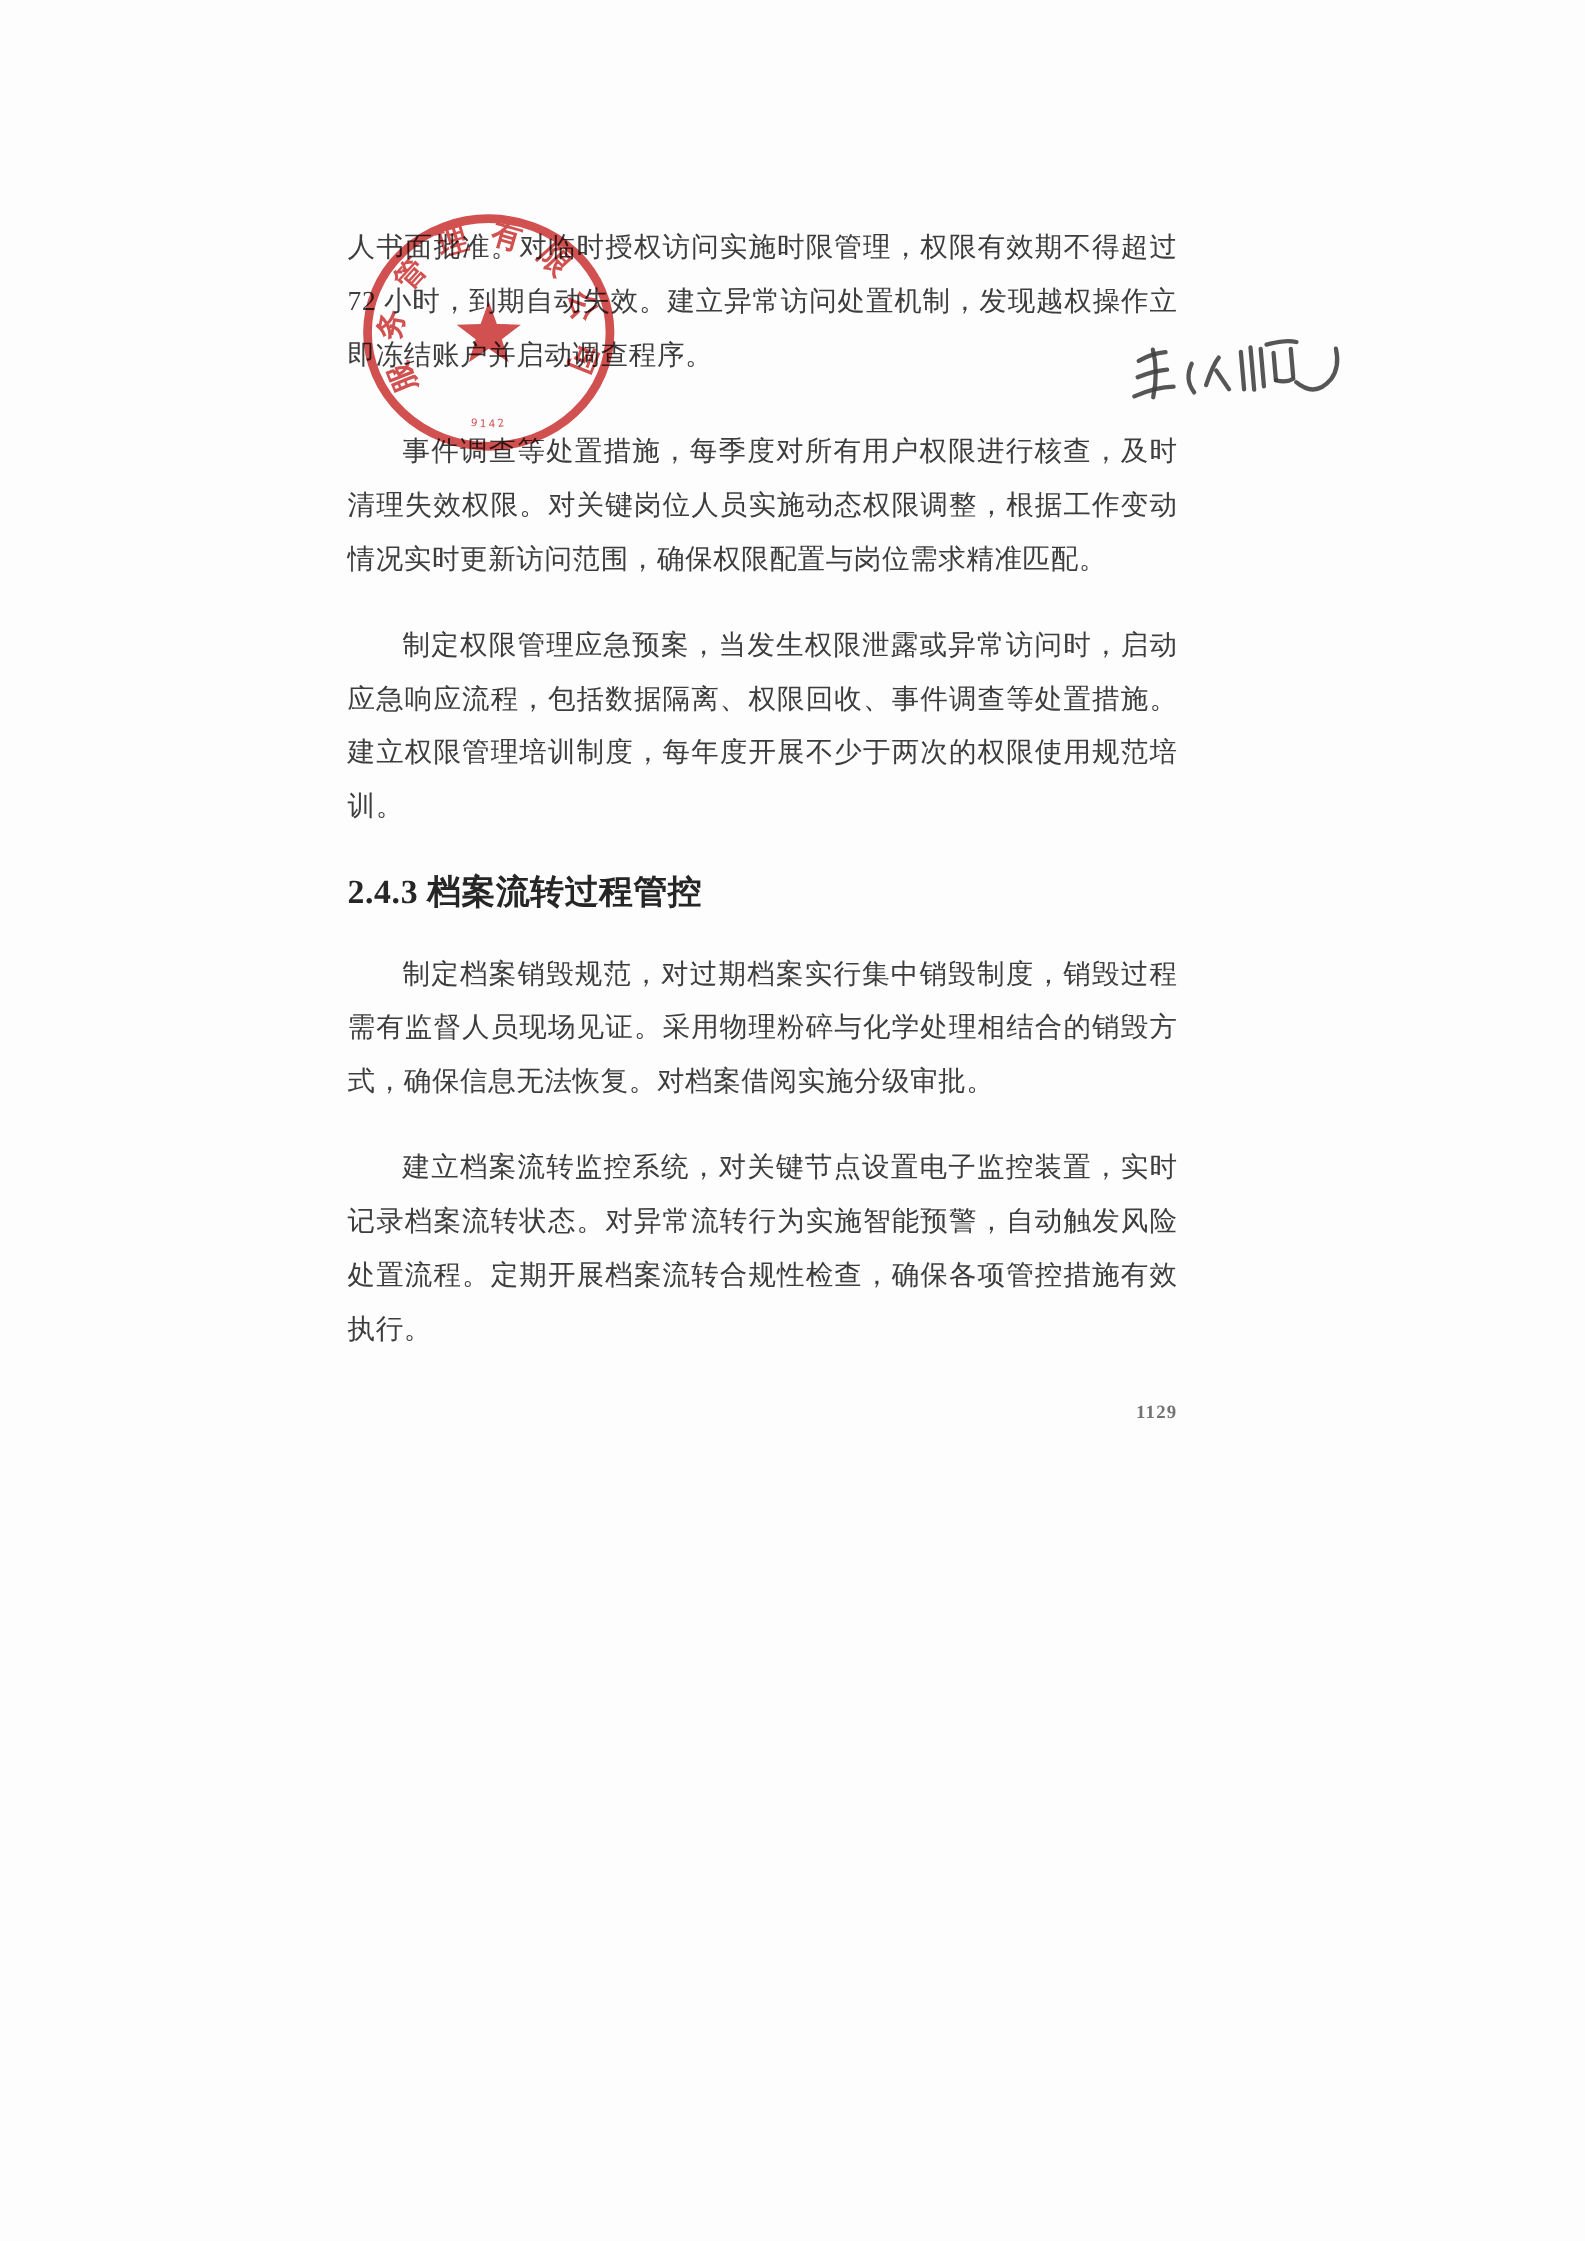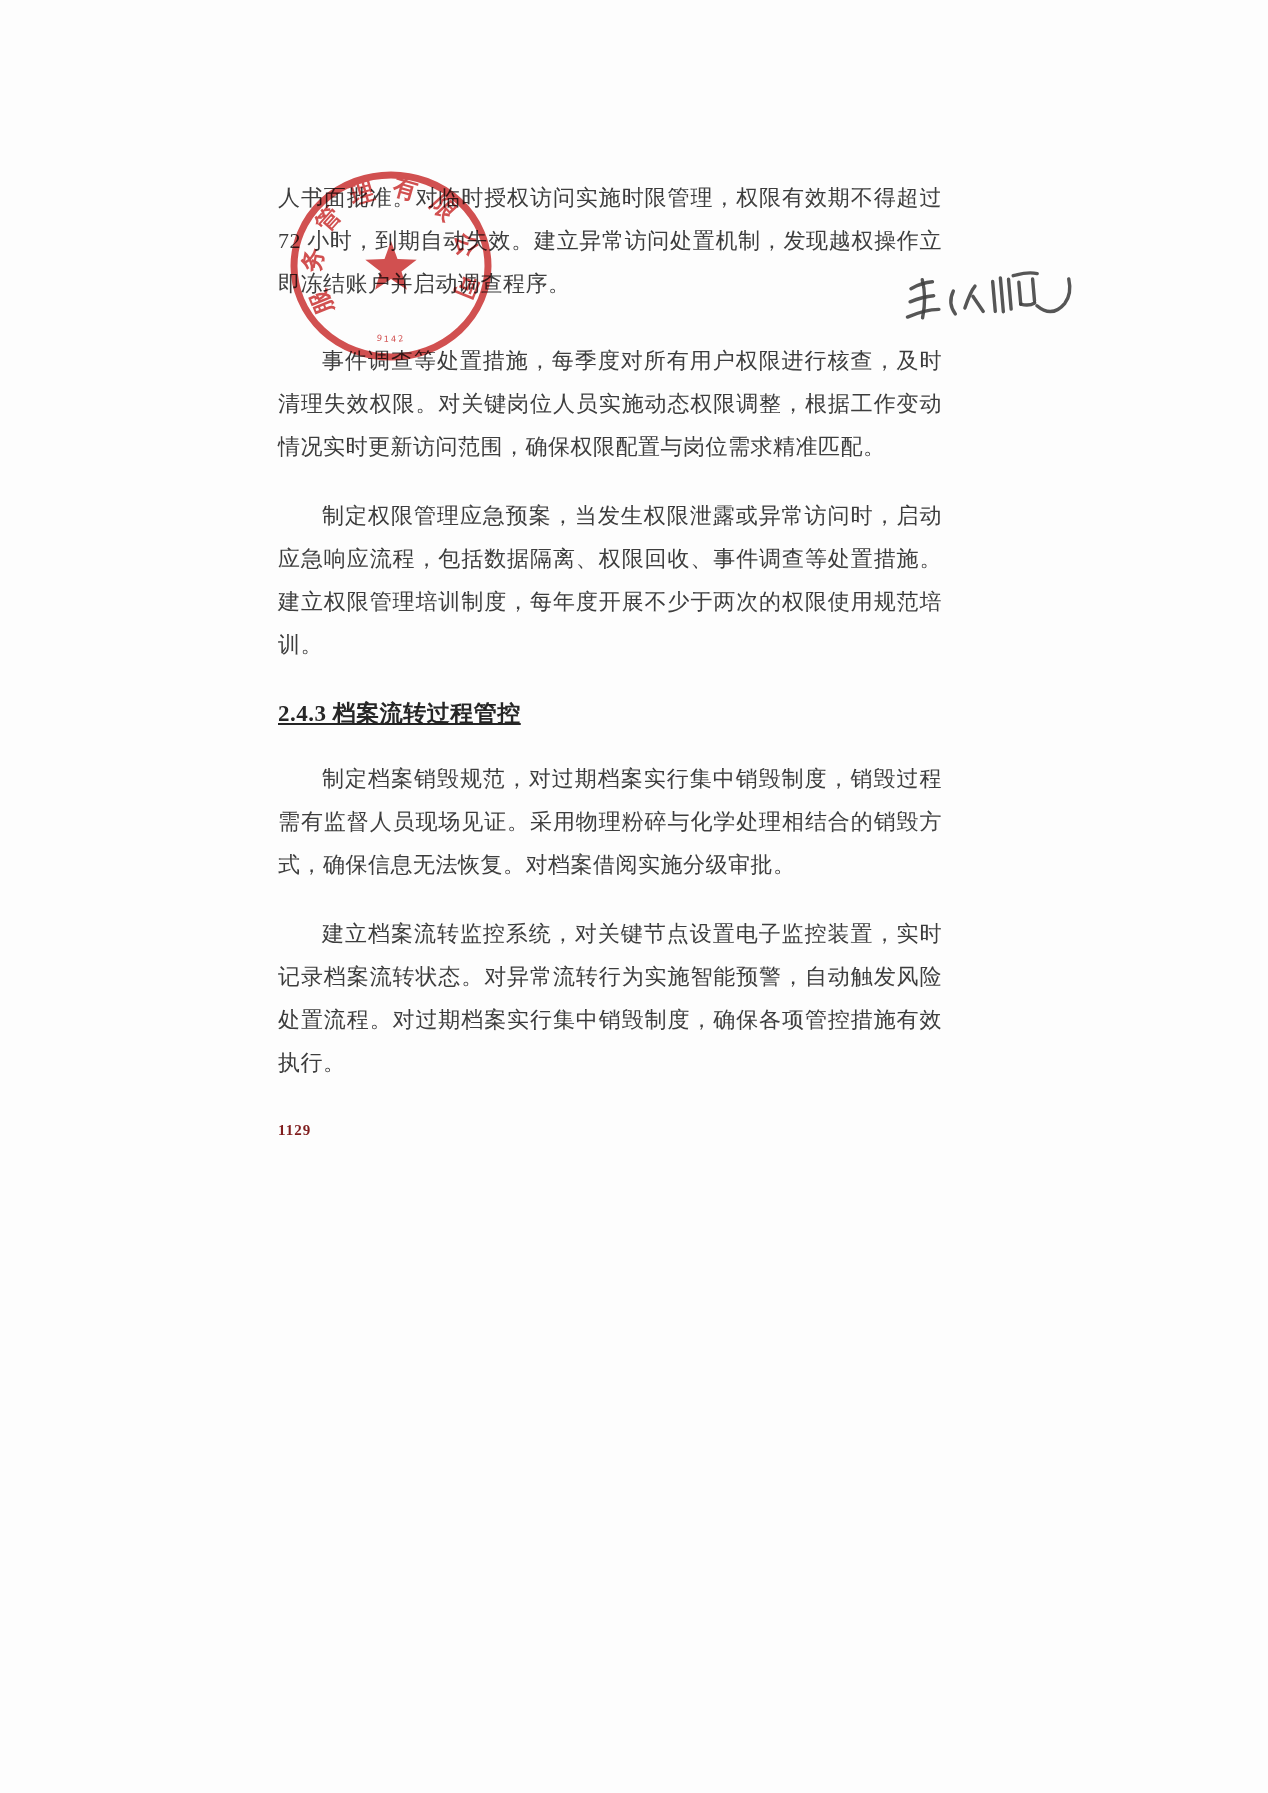--- a/index.html
+++ b/index.html
@@ -31,34 +31,33 @@
     text-align: justify;
     text-indent: 2em;
     letter-spacing: 0.5px;
   }
   .para.continuation {
     text-indent: 0;
     margin-bottom: 34px;
   }
   .para.p2 { margin-bottom: 26px; }
   .section-heading {
-    font-size: 23px;
+    font-size: 27px;
     line-height: 43px;
     font-weight: bold;
     color: #262626;
     margin: 0 0 22px 0;
     letter-spacing: 0.5px;
-    text-decoration: underline;
   }
   .page-number {
     margin-top: 6px;
-    text-align: left;
+    text-align: right;
     font-size: 15px;
     letter-spacing: 1px;
-    color: #7f1d1d;
+    color: #737373;
     line-height: 40px;
     font-weight: bold;
   }
   .stamp {
     position: absolute;
     left: 286px;
     top: 168px;
     width: 210px;
     height: 196px;
     mix-blend-mode: multiply;
@@ -109,21 +108,21 @@
 <div class="page">
 
   <div class="text-column">
     <p class="para continuation">人书面批准。对临时授权访问实施时限管理，权限有效期不得超过 72 小时，到期自动失效。建立异常访问处置机制，发现越权操作立即冻结账户并启动调查程序。</p>
     <p class="para p2">事件调查等处置措施，每季度对所有用户权限进行核查，及时清理失效权限。对关键岗位人员实施动态权限调整，根据工作变动情况实时更新访问范围，确保权限配置与岗位需求精准匹配。</p>
     <p class="para">制定权限管理应急预案，当发生权限泄露或异常访问时，启动应急响应流程，包括数据隔离、权限回收、事件调查等处置措施。建立权限管理培训制度，每年度开展不少于两次的权限使用规范培训。</p>
 
     <h3 class="section-heading">2.4.3 档案流转过程管控</h3>
 
     <p class="para">制定档案销毁规范，对过期档案实行集中销毁制度，销毁过程需有监督人员现场见证。采用物理粉碎与化学处理相结合的销毁方式，确保信息无法恢复。对档案借阅实施分级审批。</p>
-    <p class="para">建立档案流转监控系统，对关键节点设置电子监控装置，实时记录档案流转状态。对异常流转行为实施智能预警，自动触发风险处置流程。对过期档案实行集中销毁制度，确保各项管控措施有效执行。</p>
+    <p class="para">建立档案流转监控系统，对关键节点设置电子监控装置，实时记录档案流转状态。对异常流转行为实施智能预警，自动触发风险处置流程。定期开展档案流转合规性检查，确保各项管控措施有效执行。</p>
 
     <div class="page-number">1129</div>
   </div>
 
   <div class="stamp">
     <svg viewBox="0 0 210 196">
       <defs>
         <path id="ringPath" d="M 55.5,147.5 A 70,70 0 1 1 154.5,147.5" fill="none"></path>
         <path id="codePath" d="M 39.2,136 A 76,76 0 0 0 170.8,136" fill="none"></path>
       </defs>

